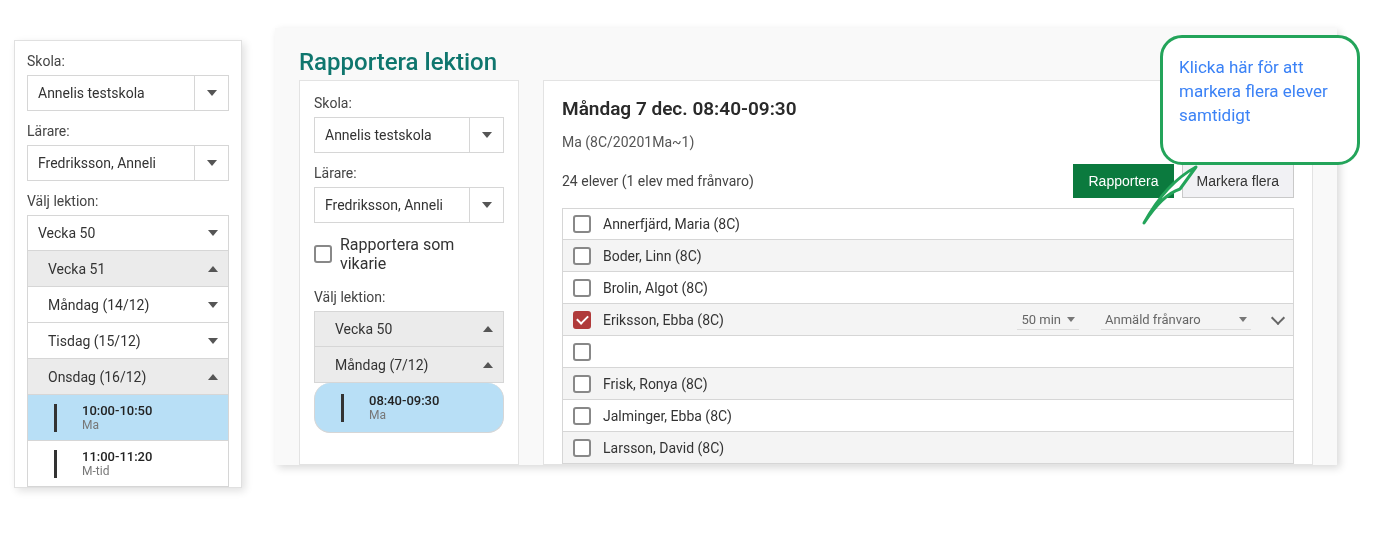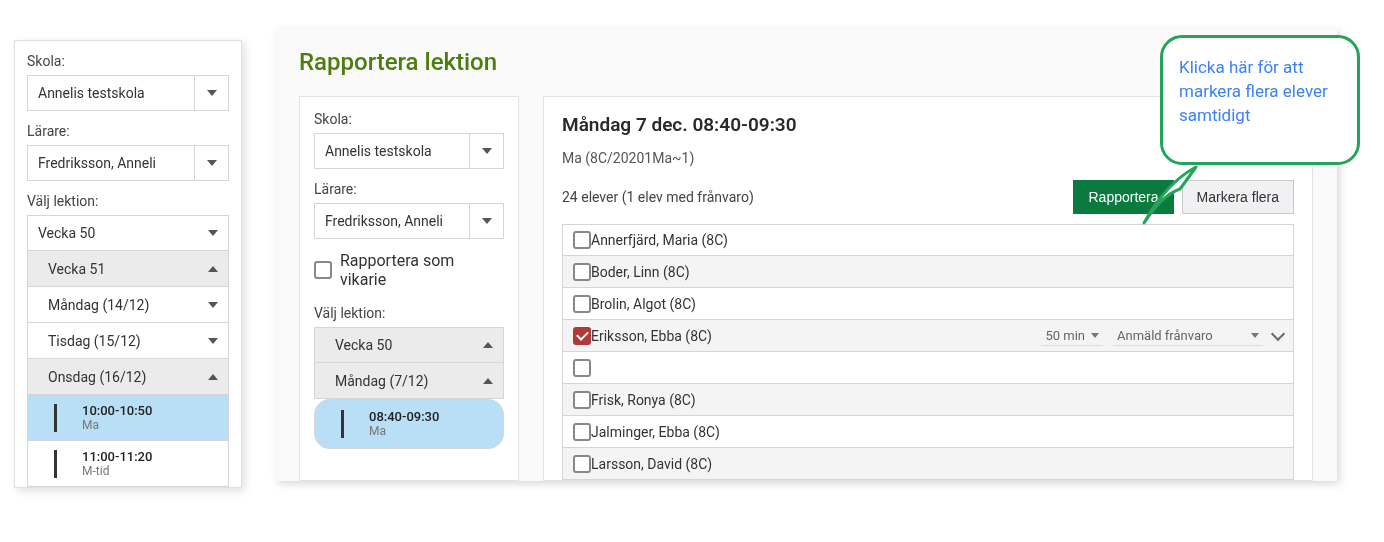--- a/index.html
+++ b/index.html
@@ -102,22 +102,22 @@
       margin-left: 26px;
       margin-right: 8px;
     }
     .lesson-text { display: flex; flex-direction: column; }
     .lesson-time { font-weight: 500; color: #222; }
     .lesson-subject { color: #777; font-size: 12px; }
 
     .page-title {
       font-size: 24px;
       font-weight: 500;
-      color: #4d7c0f;
-      margin-bottom: 20px;
+      color: #0f766e;
+      margin-bottom: 4px;
     }
     .content-row { display: flex; gap: 24px; }
     .filter-col {
       width: 220px;
       background: #fff;
       border: 1px solid #e3e3e3;
       padding: 14px 14px 0 14px;
     }
     .lesson-col {
       flex: 1;
@@ -184,20 +184,21 @@
       background: #0b7a3e;
       color: #fff;
       border-color: #0b7a3e;
     }
     .student-row {
       display: flex;
       align-items: center;
       height: 32px;
       border: 1px solid #d6d6d6;
       padding: 0 10px;
+      gap: 12px;
       font-size: 14px;
       background: #fff;
     }
     .student-row + .student-row { border-top: none; }
     .student-row.alt { background: #f4f4f4; }
     .student-name { flex: 1; }
     .mini-select {
       display: flex;
       align-items: center;
       gap: 6px;

